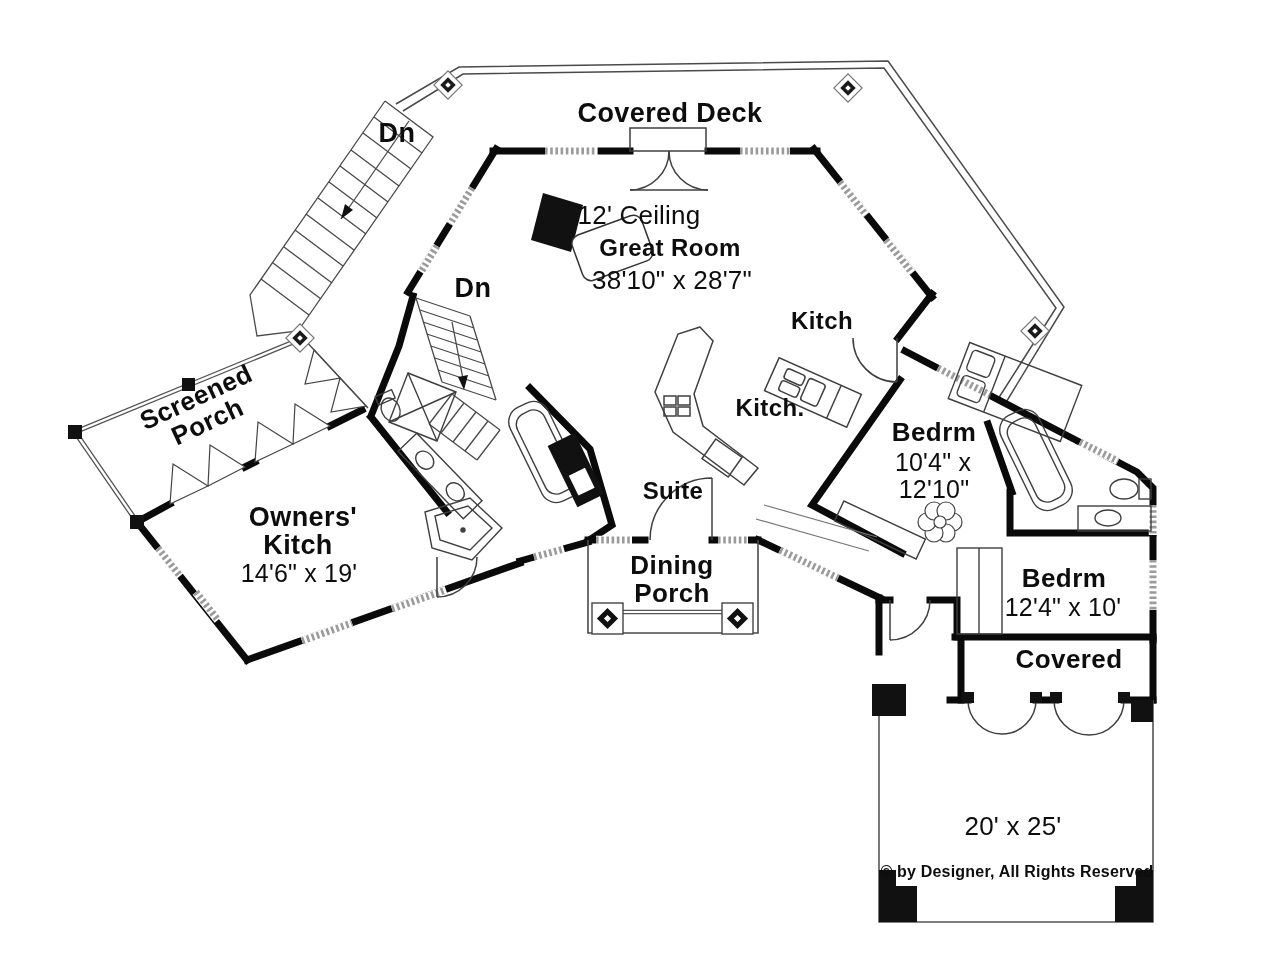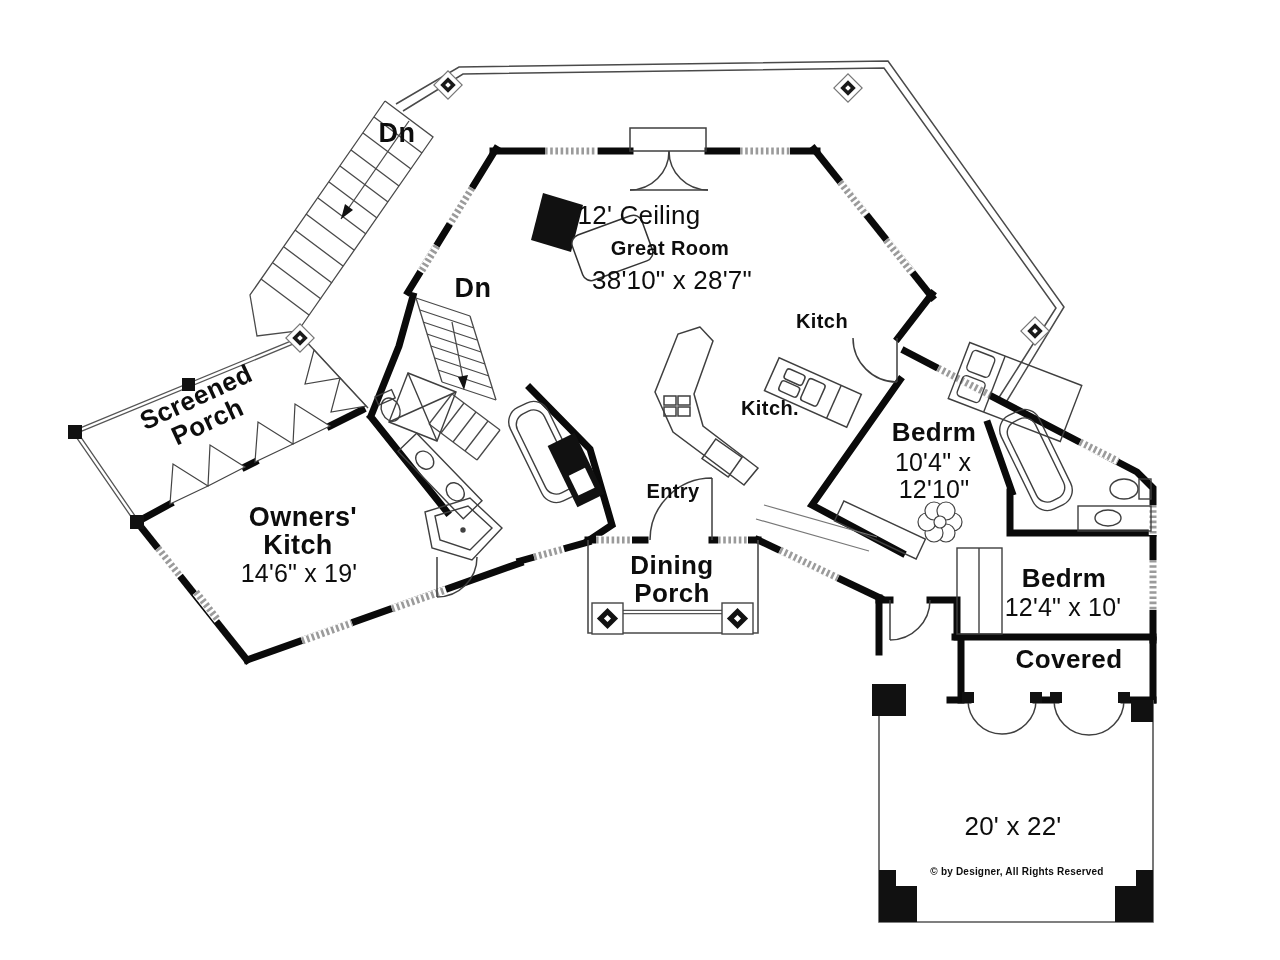--- a/index.html
+++ b/index.html
@@ -2,22 +2,22 @@
 <html><head>
 <meta charset="utf-8">
 <style>
   html,body{margin:0;padding:0;background:#ffffff;}
   #canvas{position:relative;width:1280px;height:960px;background:#ffffff;overflow:hidden;
           font-family:"Liberation Sans",sans-serif;}
   #plan-svg{position:absolute;left:0;top:0;}
   .lbl{position:absolute;transform:translate(-50%,-50%);color:#0d0d0d;font-weight:700;
        white-space:nowrap;letter-spacing:.4px;text-align:center;line-height:1.05;}
   .dim{font-weight:400;letter-spacing:.2px;}
-  .s28{font-size:20px}.s27{font-size:27px}.s26{font-size:26px}.s25{font-size:25px}
-  .s10{font-size:10px;letter-spacing:.2px}
+  .s28{font-size:24px}.s27{font-size:27px}.s26{font-size:26px}.s25{font-size:25px}
+  .s10{font-size:16px;letter-spacing:.2px}
   .rot-porch{transform:translate(-50%,-50%) rotate(-25deg);}
 </style>
 </head>
 <body>
 
 <div id="canvas">
 
 <svg id="plan-svg" width="1280" height="960" viewBox="0 0 1280 960">
 
   <g stroke="#4a4a4a" stroke-width="1.5" fill="none">
@@ -244,39 +244,40 @@
           <rect x="-2" y="-2" width="4" height="4" fill="#fff"></rect>
     </g>
     <g transform="translate(300 338) rotate(45)">
       <rect x="-10" y="-10" width="20" height="20" fill="#fff" stroke="#777" stroke-width="1.2"></rect>
       <rect x="-5.5" y="-5.5" width="11" height="11" fill="#1a1a1a"></rect>
           <rect x="-2" y="-2" width="4" height="4" fill="#fff"></rect>
     </g>
   </g>
 </svg>
 
+<div class="lbl s27" style="left:670px;top:113px">Covered Deck</div>
 <div class="lbl s27" style="left:397px;top:133px">Dn</div>
 <div class="lbl s26 dim" style="left:639px;top:216px">12' Ceiling</div>
 <div class="lbl s28" style="left:670px;top:248px">Great Room</div>
 <div class="lbl s26 dim" style="left:672px;top:281px">38'10" x 28'7"</div>
 <div class="lbl s27" style="left:473px;top:288px">Dn</div>
 <div class="lbl s28" style="left:822px;top:321px">Kitch</div>
 <div class="lbl s26 rot-porch" style="left:202px;top:410px">
   <div>Screened</div>
   <div>Porch</div>
 </div>
 <div class="lbl s28" style="left:770px;top:408px">Kitch.</div>
 <div class="lbl s26" style="left:934px;top:433px">Bedrm</div>
 <div class="lbl s25 dim" style="left:933px;top:462px">10'4" x</div>
 <div class="lbl s25 dim" style="left:934px;top:489px">12'10"</div>
-<div class="lbl s28" style="left:673px;top:491px">Entry</div>
+<div class="lbl s28" style="left:673px;top:491px">Suite</div>
 <div class="lbl s27" style="left:303px;top:517px">Owners'</div>
 <div class="lbl s27" style="left:298px;top:545px">Kitch</div>
 <div class="lbl s25 dim" style="left:299px;top:573px">14'6" x 19'</div>
 <div class="lbl s26" style="left:672px;top:566px">Dining</div>
 <div class="lbl s26" style="left:672px;top:594px">Porch</div>
 <div class="lbl s26" style="left:1064px;top:579px">Bedrm</div>
 <div class="lbl s25 dim" style="left:1063px;top:607px">12'4" x 10'</div>
 <div class="lbl s26" style="left:1069px;top:660px">Covered</div>
-<div class="lbl s26 dim" style="left:1013px;top:827px">20' x 22'</div>
+<div class="lbl s26 dim" style="left:1013px;top:827px">20' x 25'</div>
 <div class="lbl s10" style="left:1017px;top:872px">© by Designer, All Rights Reserved</div>
 
 </div>
 
 </body></html>

